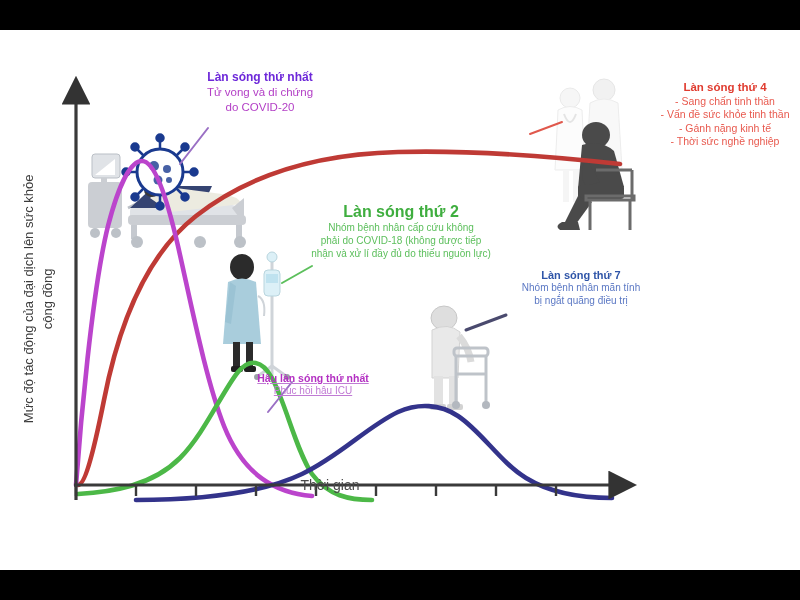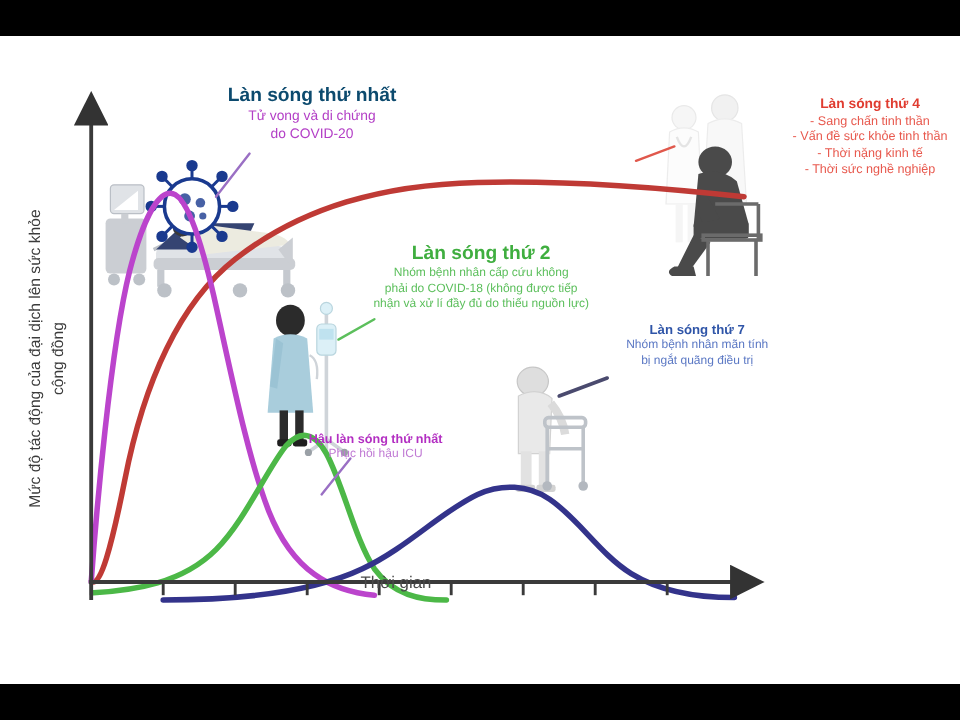--- a/index.html
+++ b/index.html
@@ -4,28 +4,28 @@
 <style>
   html,body{margin:0;padding:0;background:#000;}
   body{width:800px;height:600px;overflow:hidden;font-family:"Liberation Sans",sans-serif;}
   #stage{position:relative;width:800px;height:600px;background:#000;}
   #canvas{position:absolute;left:0;top:30px;width:800px;height:540px;background:#ffffff;overflow:hidden;}
   svg.layer{position:absolute;left:0;top:0;width:800px;height:540px;overflow:visible;}
   .anno{position:absolute;text-align:center;line-height:1.28;}
   .anno .hd{font-weight:bold;display:block;}
   .anno .ln{display:block;}
   #wave1{left:150px;top:40px;width:220px;color:#b33fc6;font-size:11.5px;}
-  #wave1 .hd{font-size:16px;color:#0c4a6e;}
+  #wave1 .hd{font-size:12px;color:#6d28d9;}
   #wave4{left:650px;top:40px;width:150px;color:#e8594e;font-size:10.5px;text-align:center;margin-top:10px;}
   #wave4 .hd{font-size:11.5px;color:#e03c30;}
   #wave2{left:295px;top:172px;width:212px;color:#5cbf5c;font-size:10px;}
   #wave2 .hd{font-size:16px;color:#3fae3f;}
   #wave3{left:483px;top:238px;width:196px;color:#5b78c4;font-size:10px;}
   #wave3 .hd{font-size:11px;color:#2f55a8;}
-  #postwave1{left:233px;top:330px;width:160px;color:#c07ad4;font-size:10px;}
+  #postwave1{left:233px;top:342px;width:160px;color:#c07ad4;font-size:10px;text-decoration:underline;}
   #postwave1 .hd{font-size:10.5px;color:#b32fc2;}
   #ylab{position:absolute;left:-86px;top:250px;width:250px;transform:rotate(-90deg);
         text-align:center;font-size:13px;color:#3b3b3b;line-height:1.45;}
   #xlab{position:absolute;left:240px;top:447px;width:180px;text-align:center;
         font-size:14px;color:#4a4a4a;}
 </style>
 </head>
 <body>
 
 <div id="stage">
@@ -194,21 +194,21 @@
     <div class="anno" id="wave1">
       <span class="hd">Làn sóng thứ nhất</span>
       <span class="ln">Tử vong và di chứng</span>
       <span class="ln">do COVID-20</span>
     </div>
 
     <div class="anno" id="wave4">
       <span class="hd">Làn sóng thứ 4</span>
       <span class="ln">- Sang chấn tinh thần</span>
       <span class="ln">- Vấn đề sức khỏe tinh thần</span>
-      <span class="ln">- Thời nặng kinh tế</span>
+      <span class="ln">- Gánh nặng kinh tế</span>
       <span class="ln">- Thời sức nghề nghiệp</span>
     </div>
 
     <div class="anno" id="wave2">
       <span class="hd">Làn sóng thứ 2</span>
       <span class="ln">Nhóm bệnh nhân cấp cứu không</span>
       <span class="ln">phải do COVID-18 (không được tiếp</span>
       <span class="ln">nhận và xử lí đầy đủ do thiếu nguồn lực)</span>
     </div>
 

